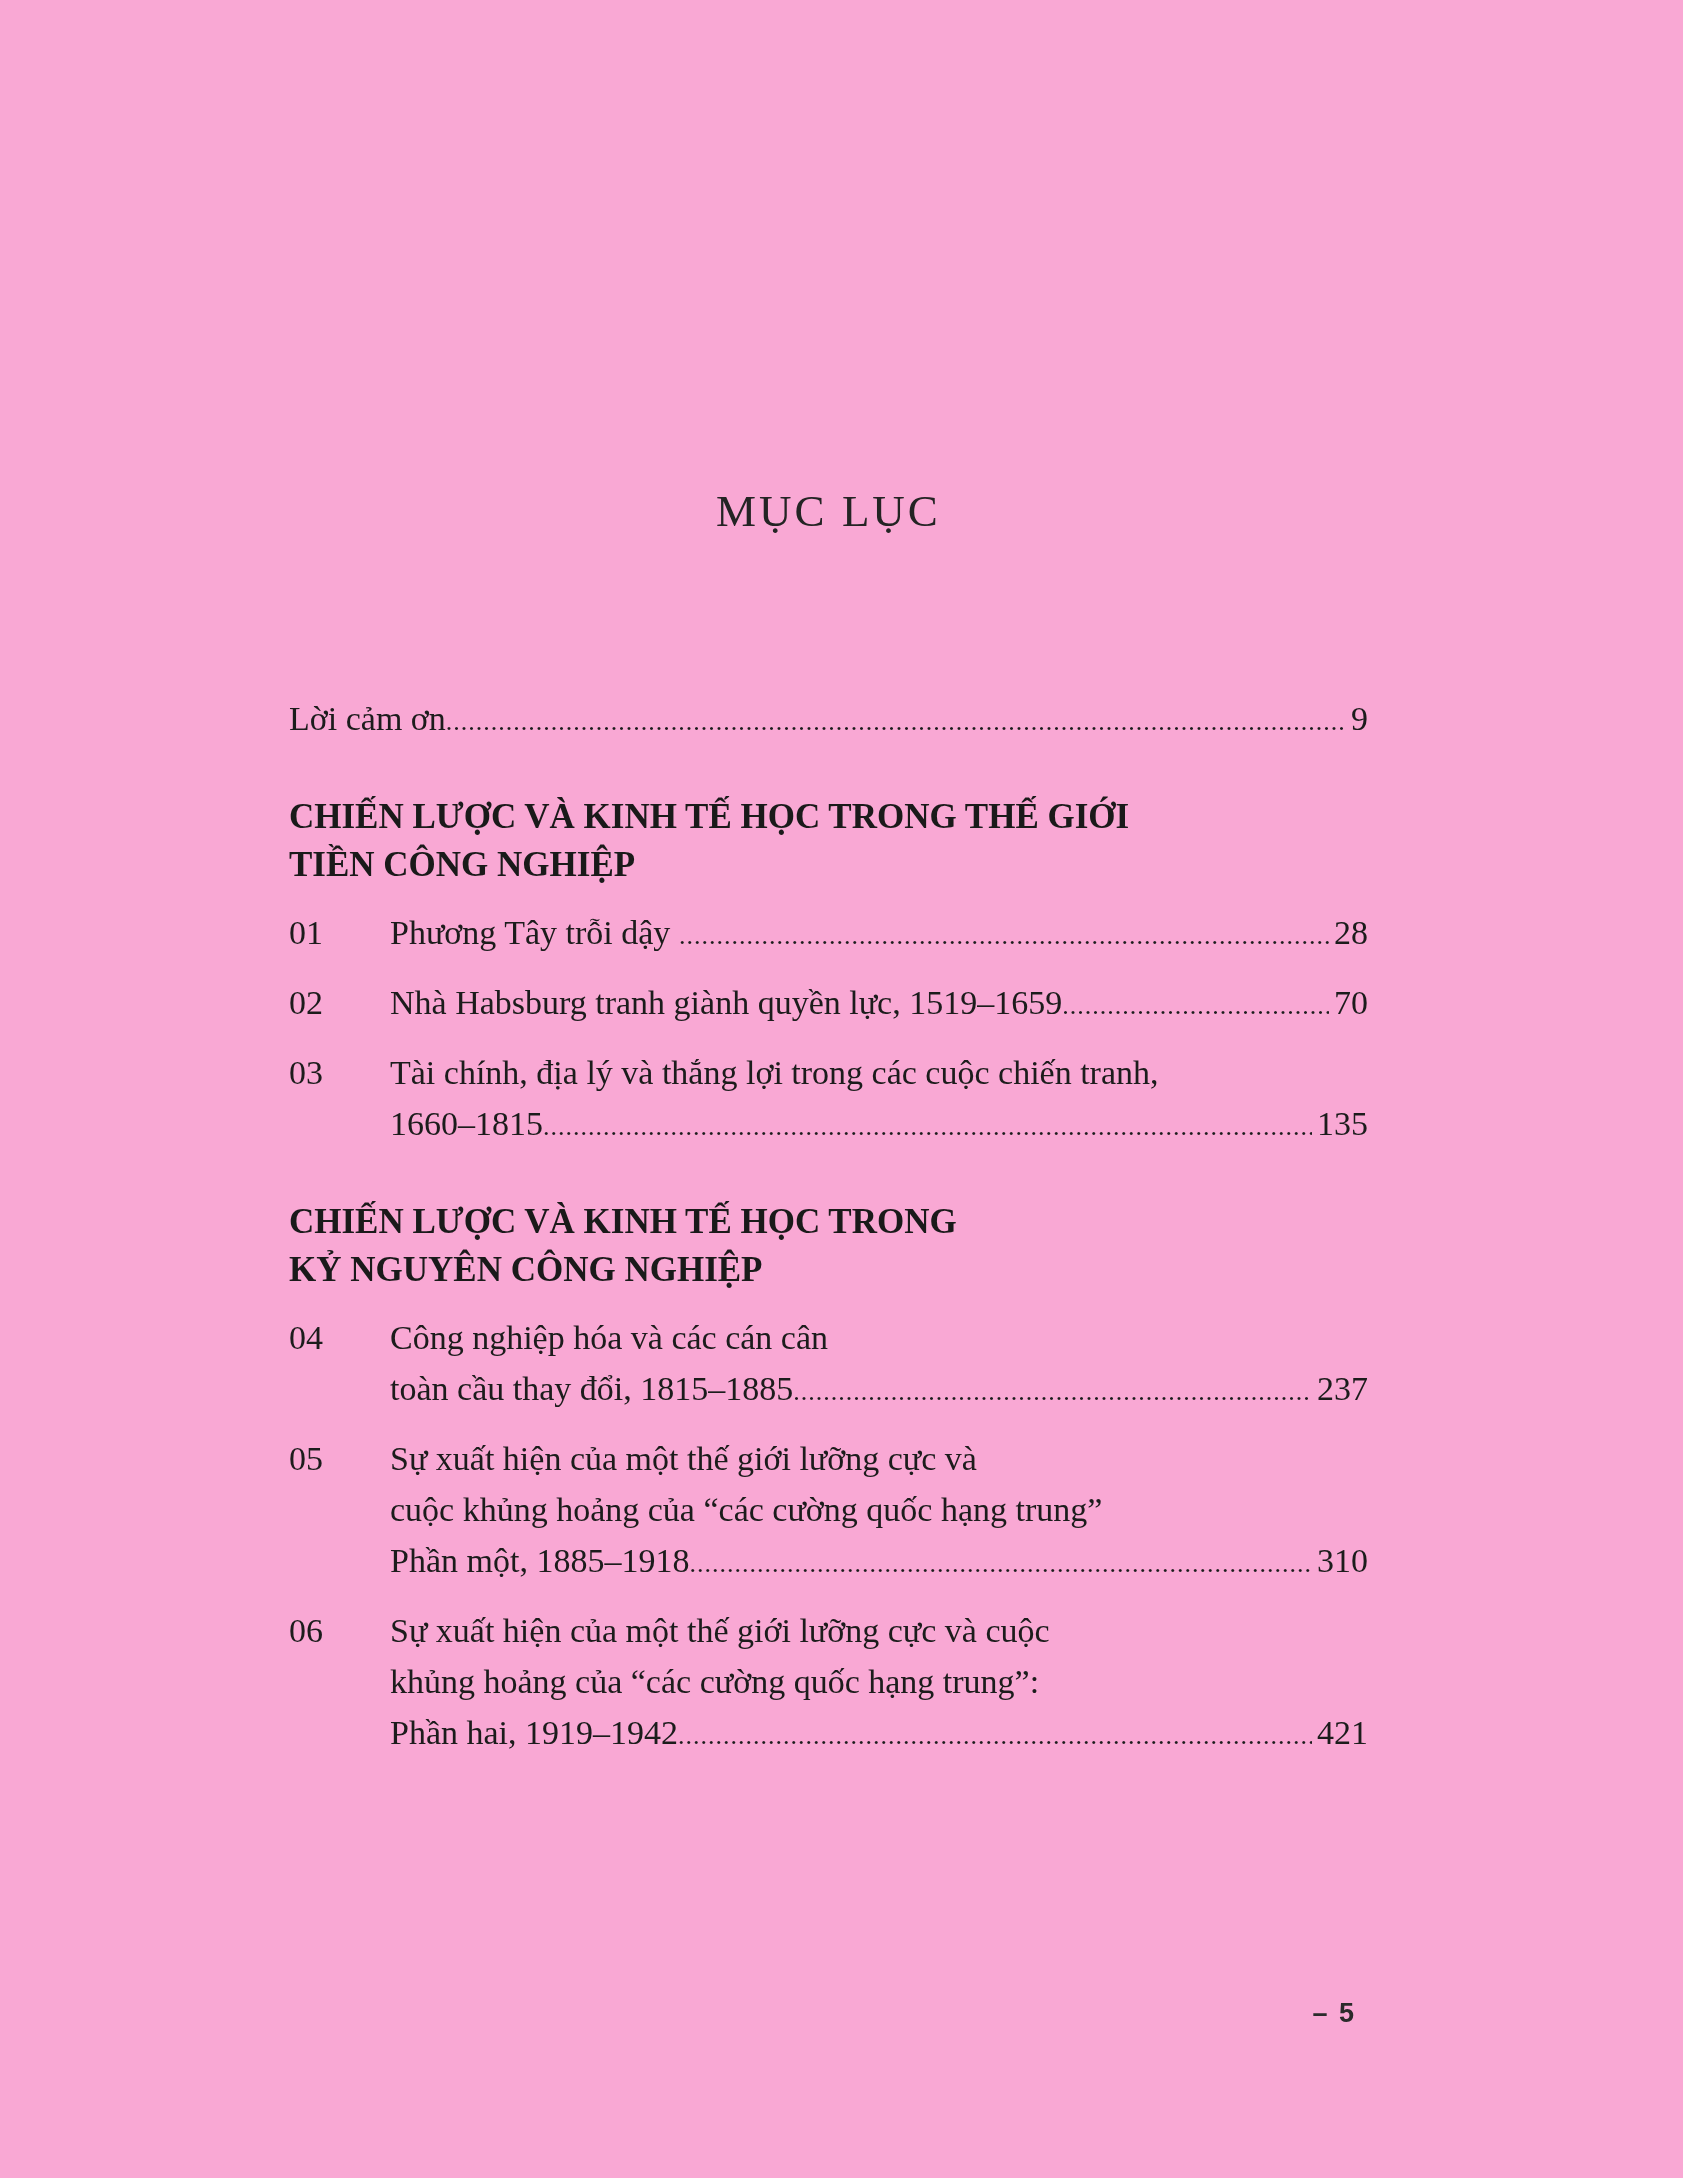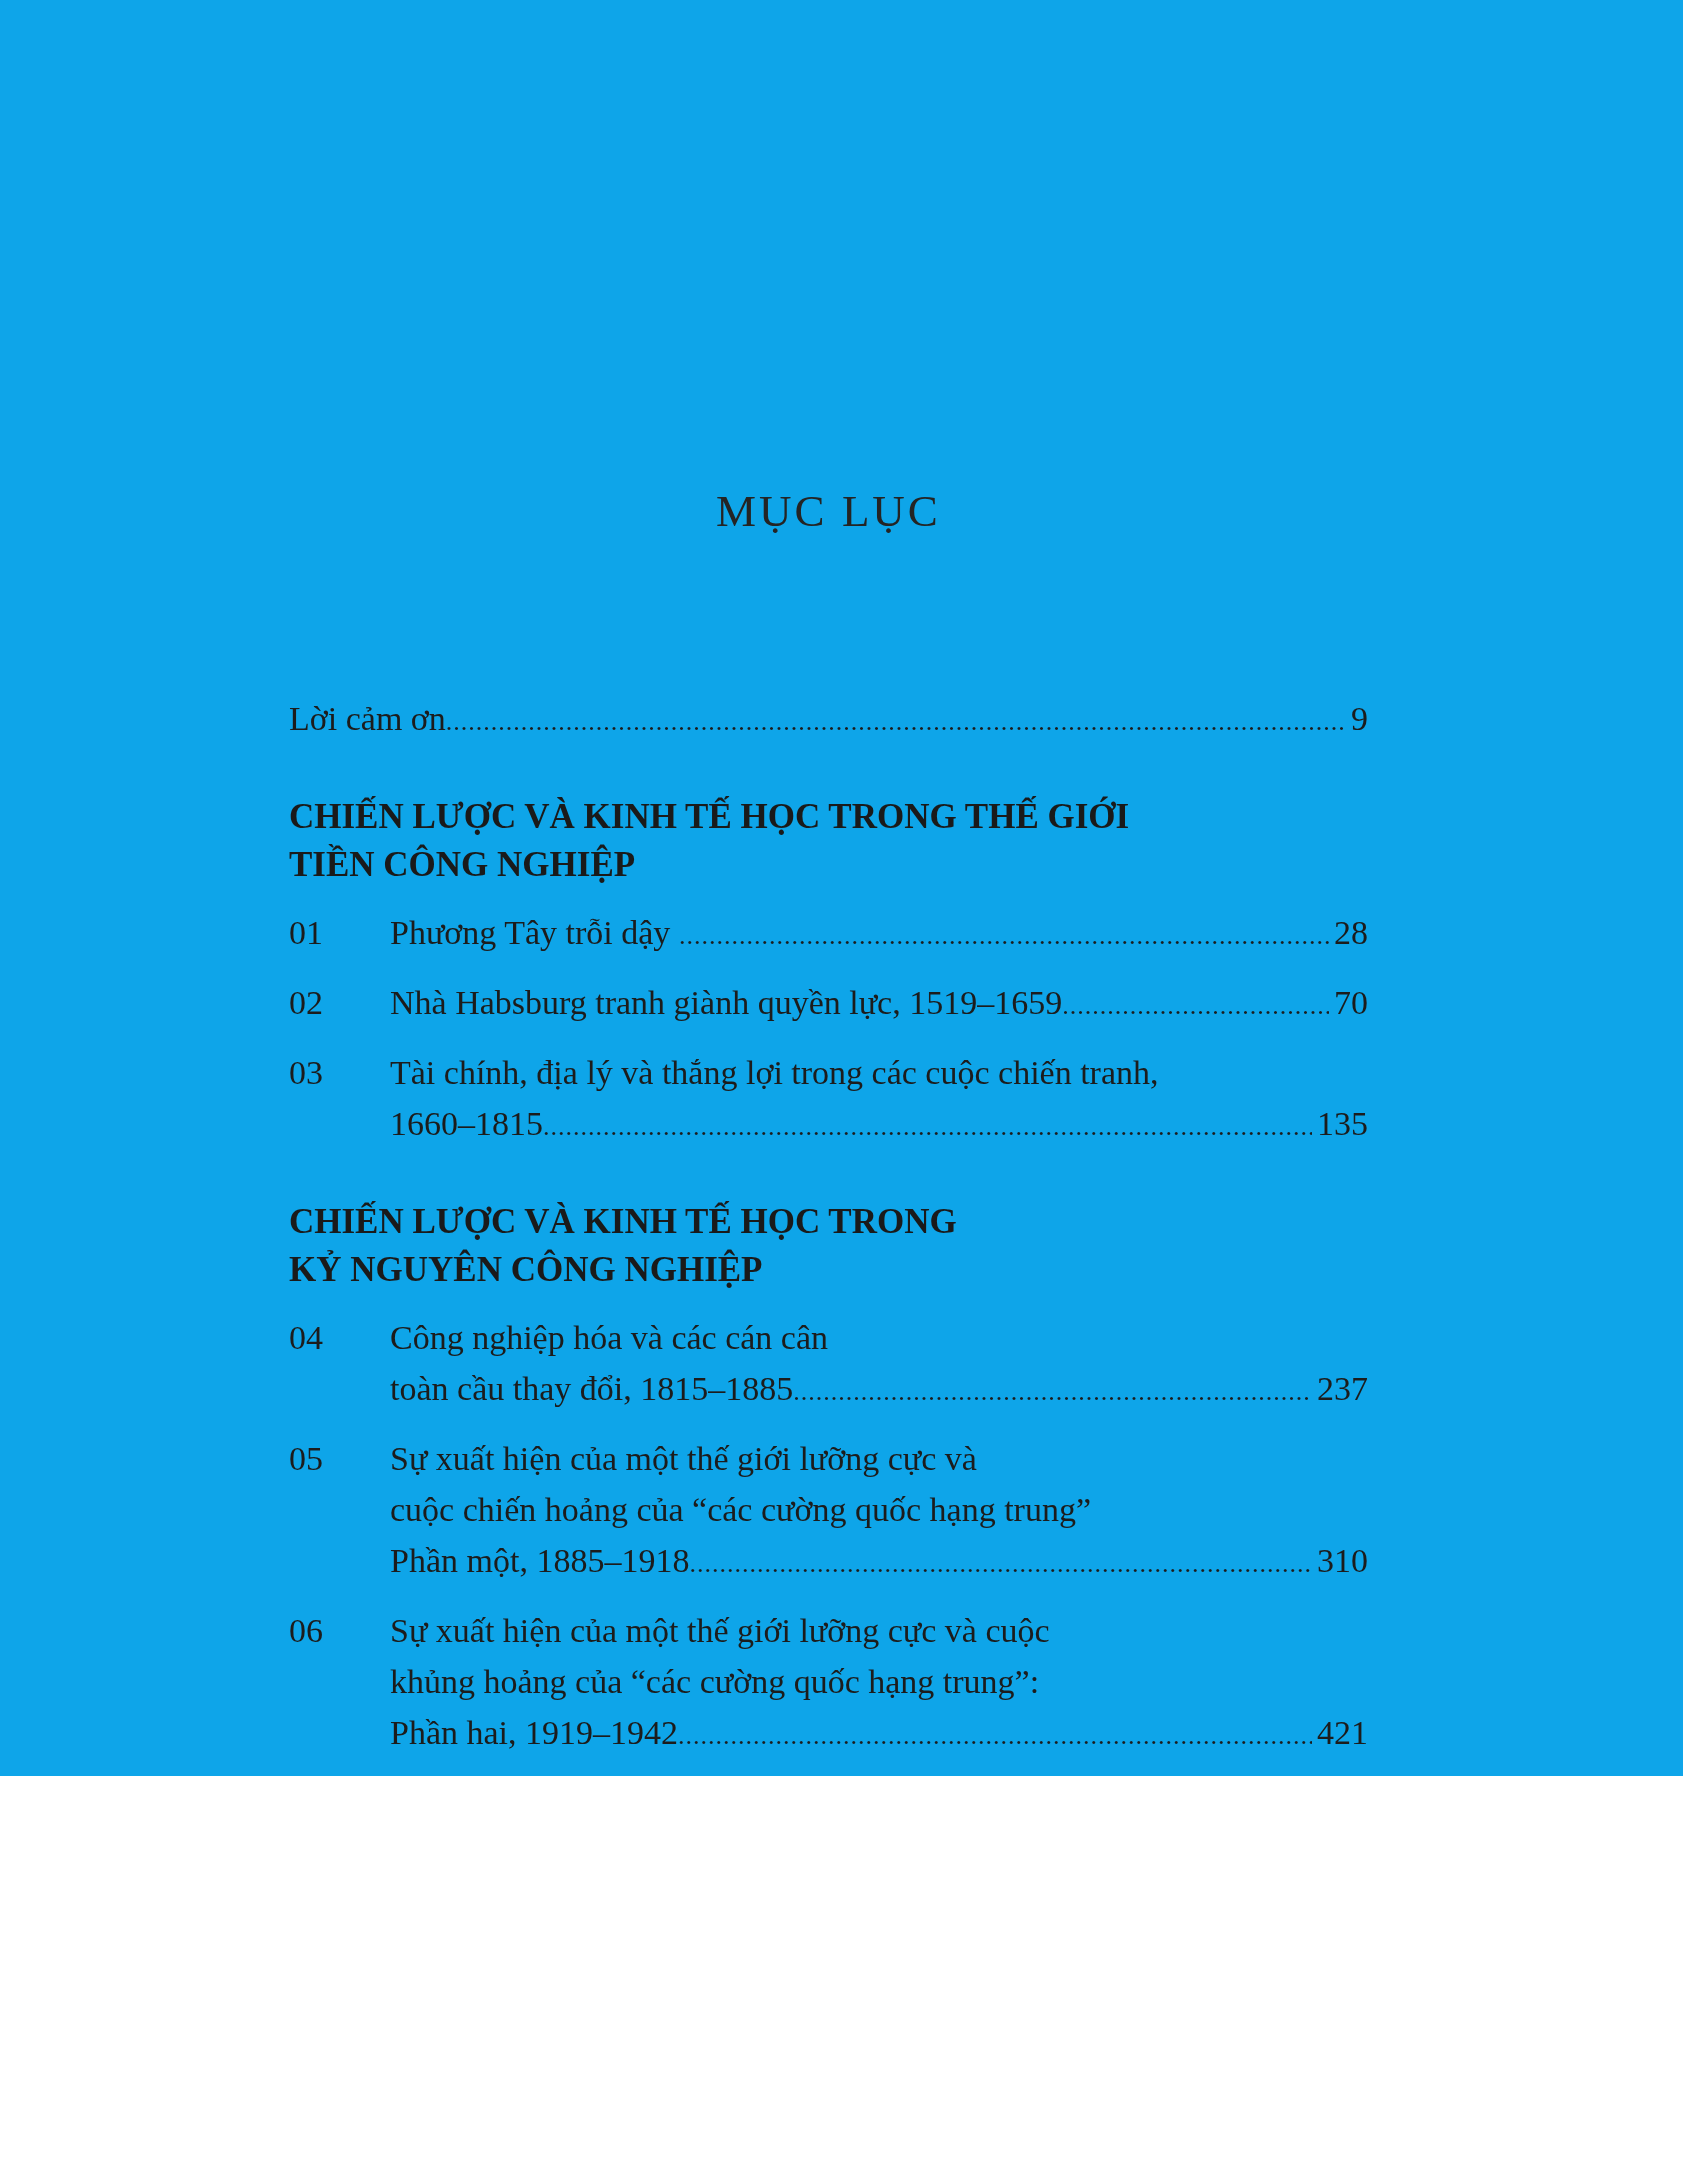--- a/index.html
+++ b/index.html
@@ -3,22 +3,22 @@
 <meta charset="utf-8">
 <style>
   html, body {
     margin: 0;
     padding: 0;
     background: #ffffff;
   }
   .page {
     position: relative;
     width: 1683px;
-    height: 1776px;
-    background: #0ea5e9;
+    height: 2178px;
+    background: #f9a8d4;
     color: #1c1c1c;
     font-family: "Liberation Serif", "DejaVu Serif", serif;
     overflow: hidden;
   }
   .doc-title {
     position: absolute;
     top: 485px;
     left: 289px;
     width: 1079px;
     margin: 0;
@@ -175,21 +175,21 @@
       </div>
     </div>
 
     <div class="row entry">
       <span class="entry-num">05</span>
       <div class="entry-body">
         <div class="entry-line">
           <span class="line-text">Sự xuất hiện của một thế giới lưỡng cực và</span>
         </div>
         <div class="entry-line">
-          <span class="line-text">cuộc chiến hoảng của “các cường quốc hạng trung”</span>
+          <span class="line-text">cuộc khủng hoảng của “các cường quốc hạng trung”</span>
         </div>
         <div class="entry-line leader-line">
           <span class="line-text">Phần một, 1885–1918</span>
           <span class="leader"></span>
           <span class="pagenum">310</span>
         </div>
       </div>
     </div>
 
     <div class="row entry">

